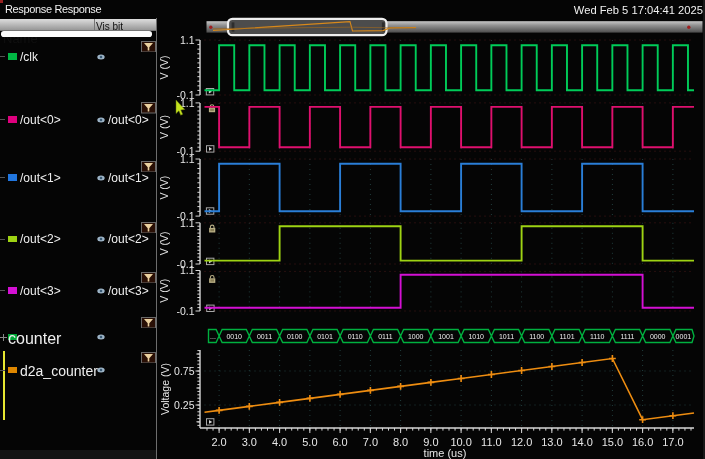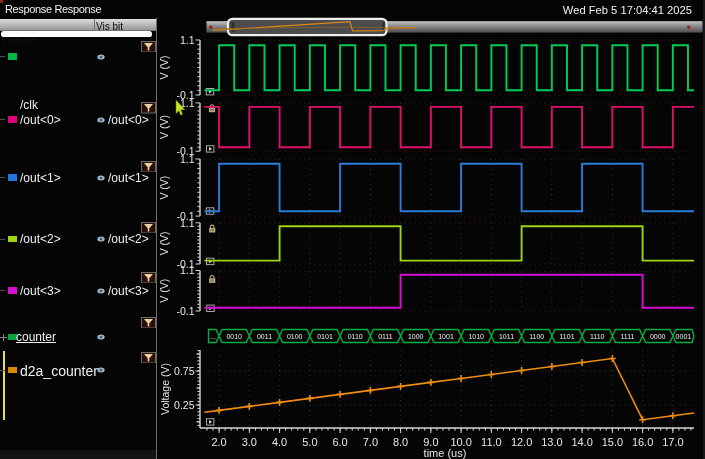--- a/index.html
+++ b/index.html
@@ -1,31 +1,31 @@
 <!DOCTYPE html>
 <html><head><meta charset="utf-8"><style>
 html,body{margin:0;padding:0;background:#060606;}
 body{width:705px;height:459px;position:relative;overflow:hidden;font-family:"Liberation Sans",sans-serif;opacity:0.9999;}
 .abs{position:absolute;transform:translateZ(0);}
 </style></head><body>
 <div class="abs" style="left:0;top:0;width:2.5px;height:2.5px;background:#992222"></div>
 <div class="abs" style="left:5px;top:3px;font-size:11px;letter-spacing:-0.35px;color:#f2f2f2;">Response Response</div>
-<div class="abs" style="right:13px;top:3.5px;font-size:11.2px;color:#f2f2f2;text-align:center;">Wed Feb 5 17:04:41 2025</div>
+<div class="abs" style="right:2px;top:3.5px;font-size:11.2px;color:#f2f2f2;text-align:center;">Wed Feb 5 17:04:41 2025</div>
 <div class="abs" style="left:0;top:19px;width:157px;height:11.5px;background:linear-gradient(#dedede,#b4b4b4 60%,#989898);border-bottom:0.5px solid #777;box-sizing:border-box;"></div>
 <div class="abs" style="left:3px;top:31px;font-size:13px;color:#111;">Name</div>
 <div class="abs" style="left:96px;top:20.5px;font-size:10px;color:#111;">Vis bit</div>
 <div class="abs" style="left:93.5px;top:19px;width:1px;height:11.5px;background:#777;"></div>
 <div class="abs" style="left:1px;top:31.2px;width:151px;height:5.6px;border-radius:2.8px;background:#fdfdfd;"></div>
 <div class="abs" style="left:155.5px;top:18px;width:1.5px;height:441px;background:#6e6e6e;"></div>
 <div class="abs" style="left:703px;top:0;width:2px;height:459px;background:#191919;"></div>
 <div class="abs" style="left:0;top:450px;width:156px;height:9px;background:#141414;"></div>
 <div class="abs" style="left:3px;top:351px;width:2.4px;height:69px;background:#e8e832;"></div>
 <div class="abs" style="left:0px;top:56.0px;width:4.5px;height:1px;background:#555;"></div>
 <div class="abs" style="left:8px;top:53.3px;width:9px;height:6.5px;background:#00b844;"></div>
-<div class="abs" style="left:20px;top:49.5px;font-size:12px;color:#f0f0f0;margin-top:48px;">/clk</div>
+<div class="abs" style="left:20px;top:49.5px;font-size:12px;color:#f0f0f0;">/clk</div>
 <svg class="abs" style="left:97px;top:53.5px" width="8" height="6">
     <ellipse cx="4" cy="3" rx="3.7" ry="2.5" fill="#9fb6c9"></ellipse>
     <circle cx="4" cy="3" r="1.3" fill="#3a5a74"></circle>
   </svg>
 <div class="abs" style="left:0px;top:119.0px;width:4.5px;height:1px;background:#555;"></div>
 <div class="abs" style="left:8px;top:116.3px;width:9px;height:6.5px;background:#e0007f;"></div>
 <div class="abs" style="left:20px;top:112.5px;font-size:12px;color:#f0f0f0;">/out&lt;0&gt;</div>
 <svg class="abs" style="left:97px;top:116.5px" width="8" height="6">
     <ellipse cx="4" cy="3" rx="3.7" ry="2.5" fill="#9fb6c9"></ellipse>
     <circle cx="4" cy="3" r="1.3" fill="#3a5a74"></circle>
@@ -50,21 +50,21 @@
 <div class="abs" style="left:0px;top:290.0px;width:4.5px;height:1px;background:#555;"></div>
 <div class="abs" style="left:8px;top:287.3px;width:9px;height:6.5px;background:#d511d5;"></div>
 <div class="abs" style="left:20px;top:283.5px;font-size:12px;color:#f0f0f0;">/out&lt;3&gt;</div>
 <svg class="abs" style="left:97px;top:287.5px" width="8" height="6">
     <ellipse cx="4" cy="3" rx="3.7" ry="2.5" fill="#9fb6c9"></ellipse>
     <circle cx="4" cy="3" r="1.3" fill="#3a5a74"></circle>
   </svg>
 <div class="abs" style="left:108px;top:283.5px;font-size:12px;color:#f0f0f0;">/out&lt;3&gt;</div>
 <div class="abs" style="left:0px;top:336.5px;width:4.5px;height:1px;background:#555;"></div>
 <div class="abs" style="left:8px;top:333.8px;width:9px;height:6.5px;background:#00a838;"></div>
-<div class="abs" style="left:16px;top:330.0px;font-size:12px;color:#f0f0f0;text-decoration:underline;">counter</div>
+<div class="abs" style="left:8px;top:330.0px;font-size:16px;color:#f0f0f0;">counter</div>
 <svg class="abs" style="left:97px;top:334.0px" width="8" height="6">
     <ellipse cx="4" cy="3" rx="3.7" ry="2.5" fill="#9fb6c9"></ellipse>
     <circle cx="4" cy="3" r="1.3" fill="#3a5a74"></circle>
   </svg>
 <div class="abs" style="left:0px;top:369.5px;width:4.5px;height:1px;background:#555;"></div>
 <div class="abs" style="left:8px;top:366.8px;width:9px;height:6.5px;background:#e08800;"></div>
 <div class="abs" style="left:20px;top:363.0px;font-size:14px;color:#f0f0f0;">d2a_counter</div>
 <svg class="abs" style="left:97px;top:367.0px" width="8" height="6">
     <ellipse cx="4" cy="3" rx="3.7" ry="2.5" fill="#9fb6c9"></ellipse>
     <circle cx="4" cy="3" r="1.3" fill="#3a5a74"></circle>

